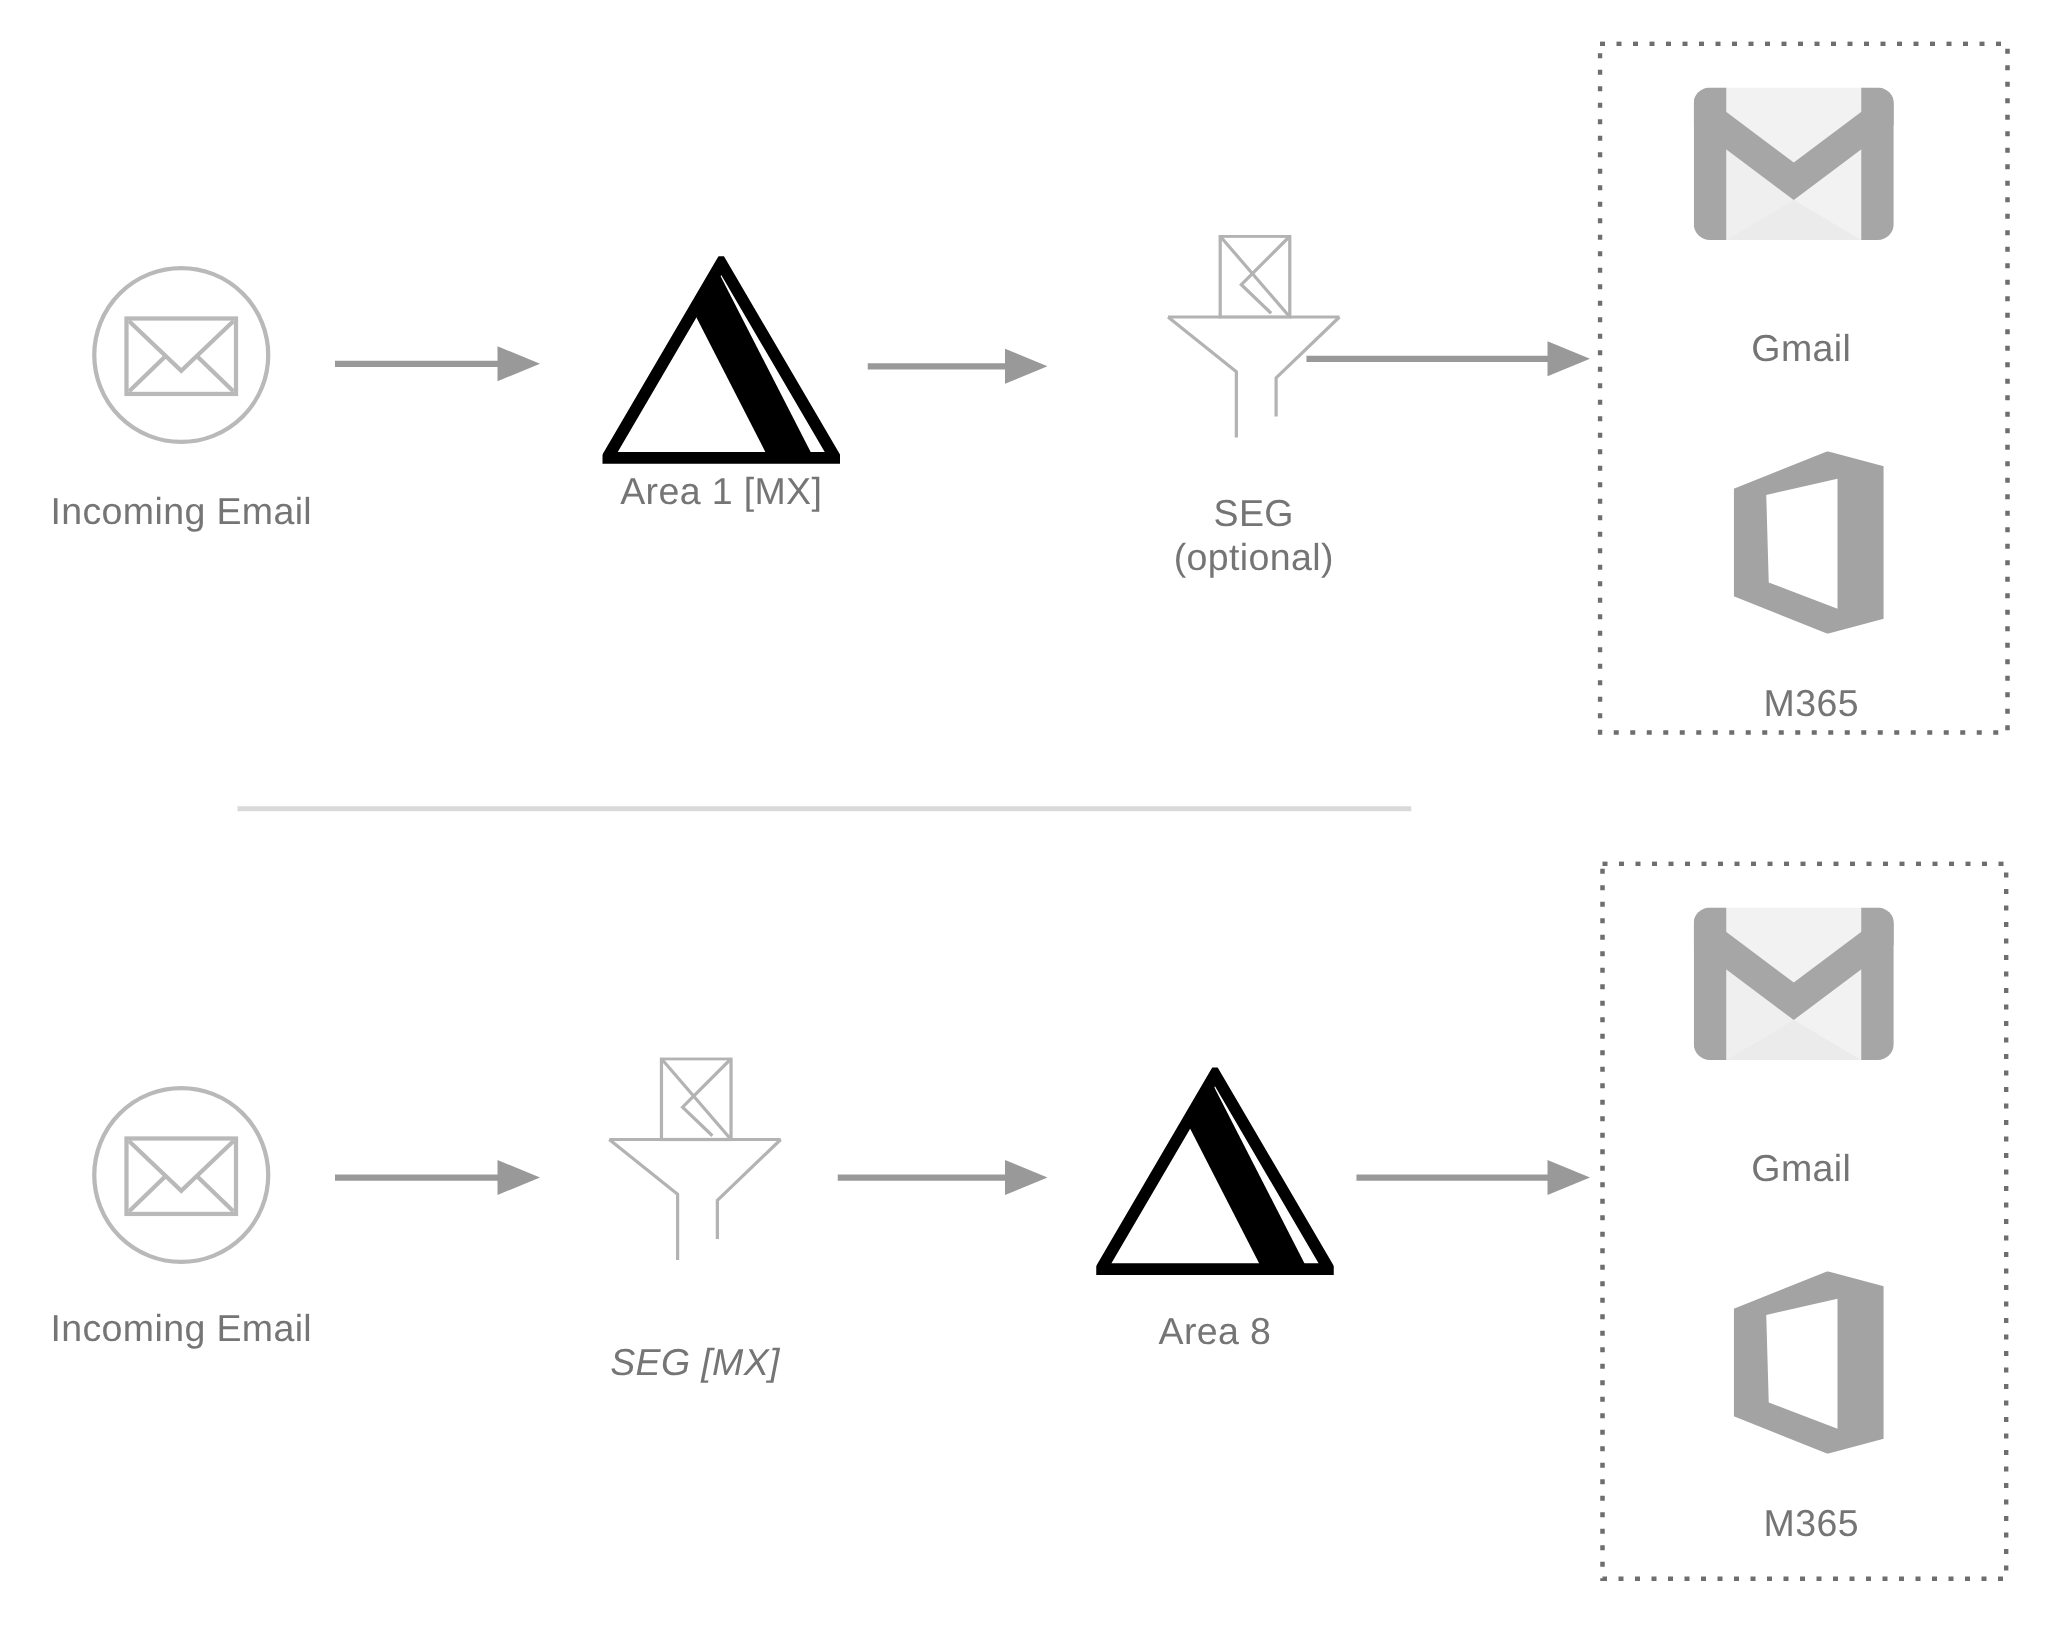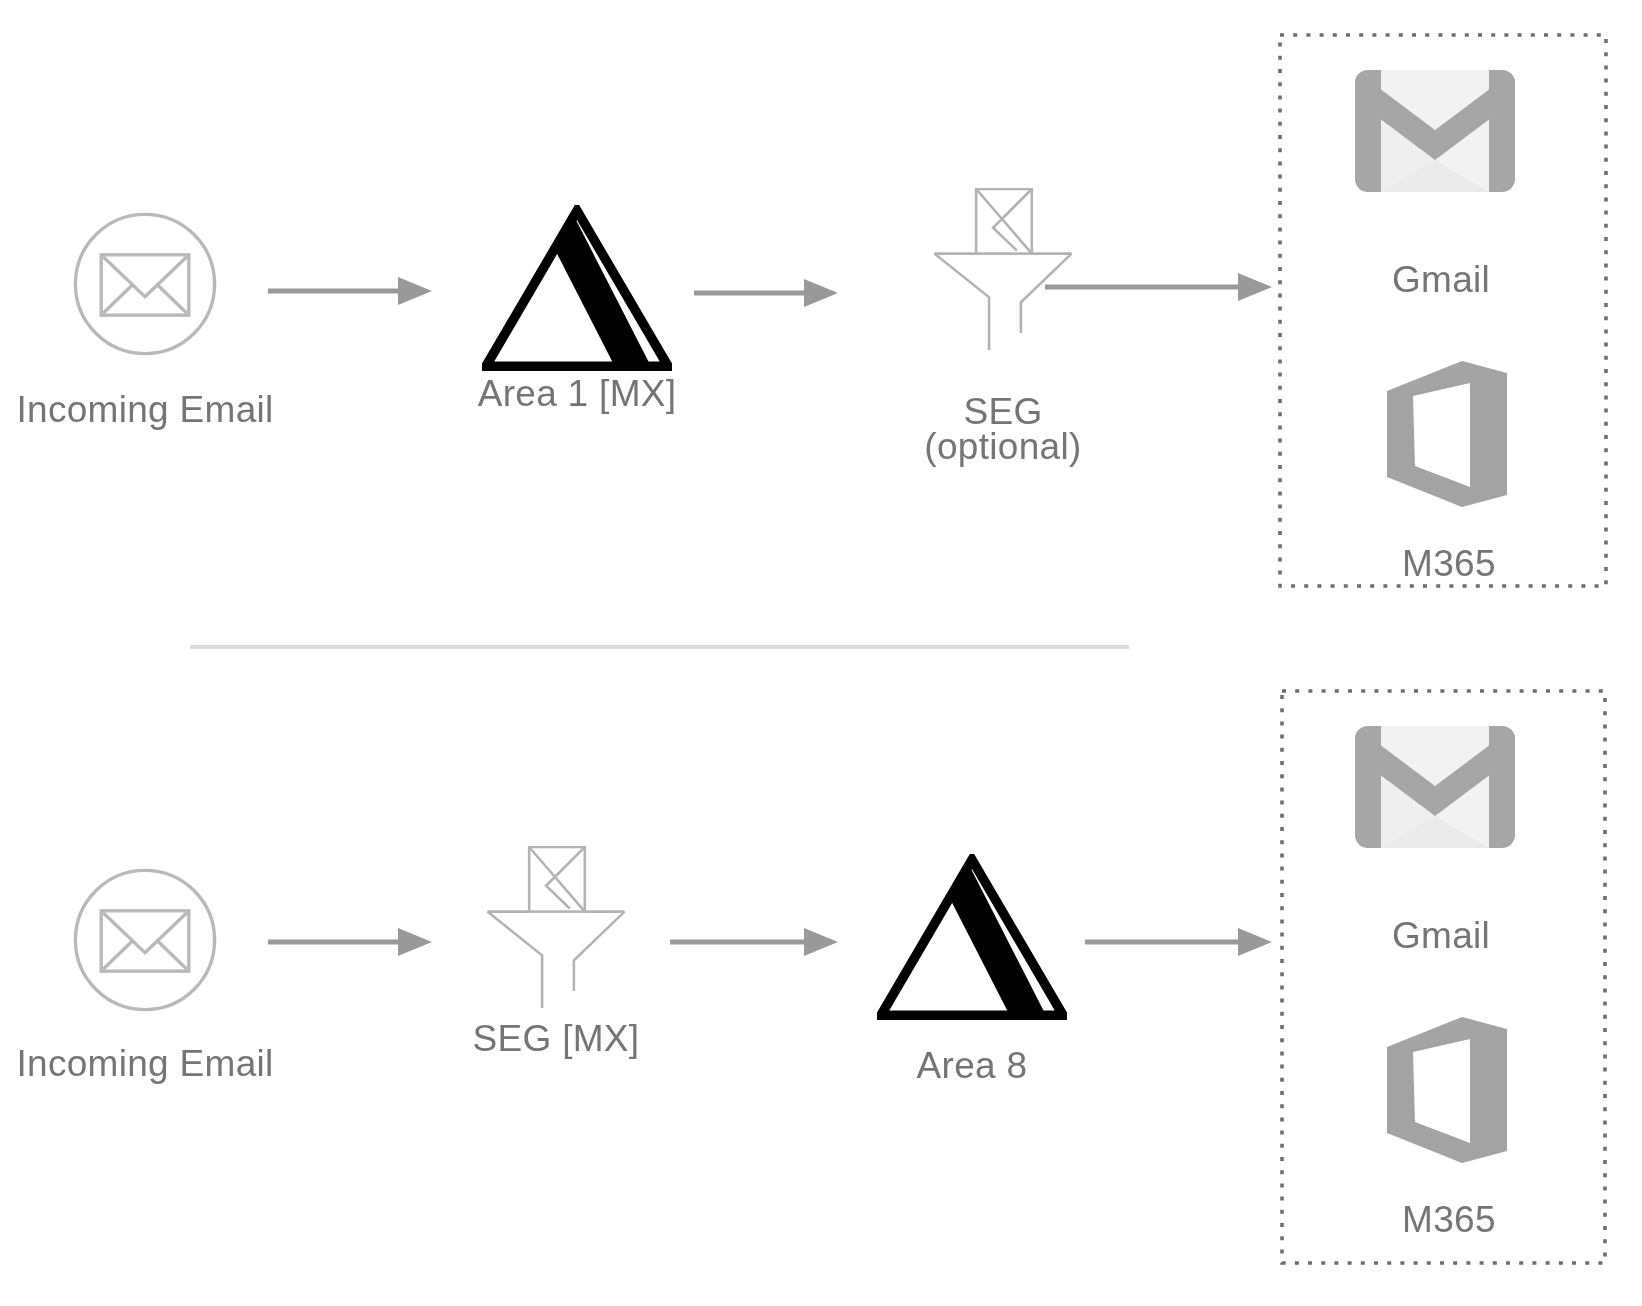--- a/index.html
+++ b/index.html
@@ -9,21 +9,21 @@
     height:1306px;
     background:#ffffff;
     font-family:"Liberation Sans", sans-serif;
     overflow:hidden;
   }
   .abs{position:absolute;}
   .lbl{
     position:absolute;
     width:400px;
     text-align:center;
-    font-size:37px;
+    font-size:30px;
     line-height:35px;
     color:#757575;
     letter-spacing:0.3px;
     white-space:nowrap;
   }
   .divider{
     position:absolute;
     background:#d9d9d9;
   }
   svg{display:block;}
@@ -159,21 +159,21 @@
         <rect x="43" y="1" width="56" height="65"></rect>
         <line x1="43" y1="1" x2="99" y2="66"></line>
         <polyline points="99,1 60,40 84,63"></polyline>
         <line x1="1" y1="66" x2="43" y2="66"></line>
         <line x1="99" y1="66" x2="139" y2="66"></line>
         <polyline points="1,66 56,110 56,163"></polyline>
         <polyline points="139,66 88,115 88,146"></polyline>
       </g>
     </svg>
   </div>
-  <div class="lbl" style="left:356px;top:1021px;">SEG [MX]</div>
+  <div class="lbl" style="left:356px;top:1073px;font-style:italic;">SEG [MX]</div>
 
   <div class="abs" style="left:670px;top:927px;">
     <svg width="168" height="30" viewBox="0 0 168 30">
       <line x1="0" y1="15" x2="137" y2="15" stroke="#999999" stroke-width="5"></line>
       <polygon points="134,1 168,15 134,29" fill="#999999"></polygon>
     </svg>
   </div>
 
   <div class="abs" style="left:877px;top:854px;">
     <svg width="190" height="167" viewBox="0 0 100 88">

